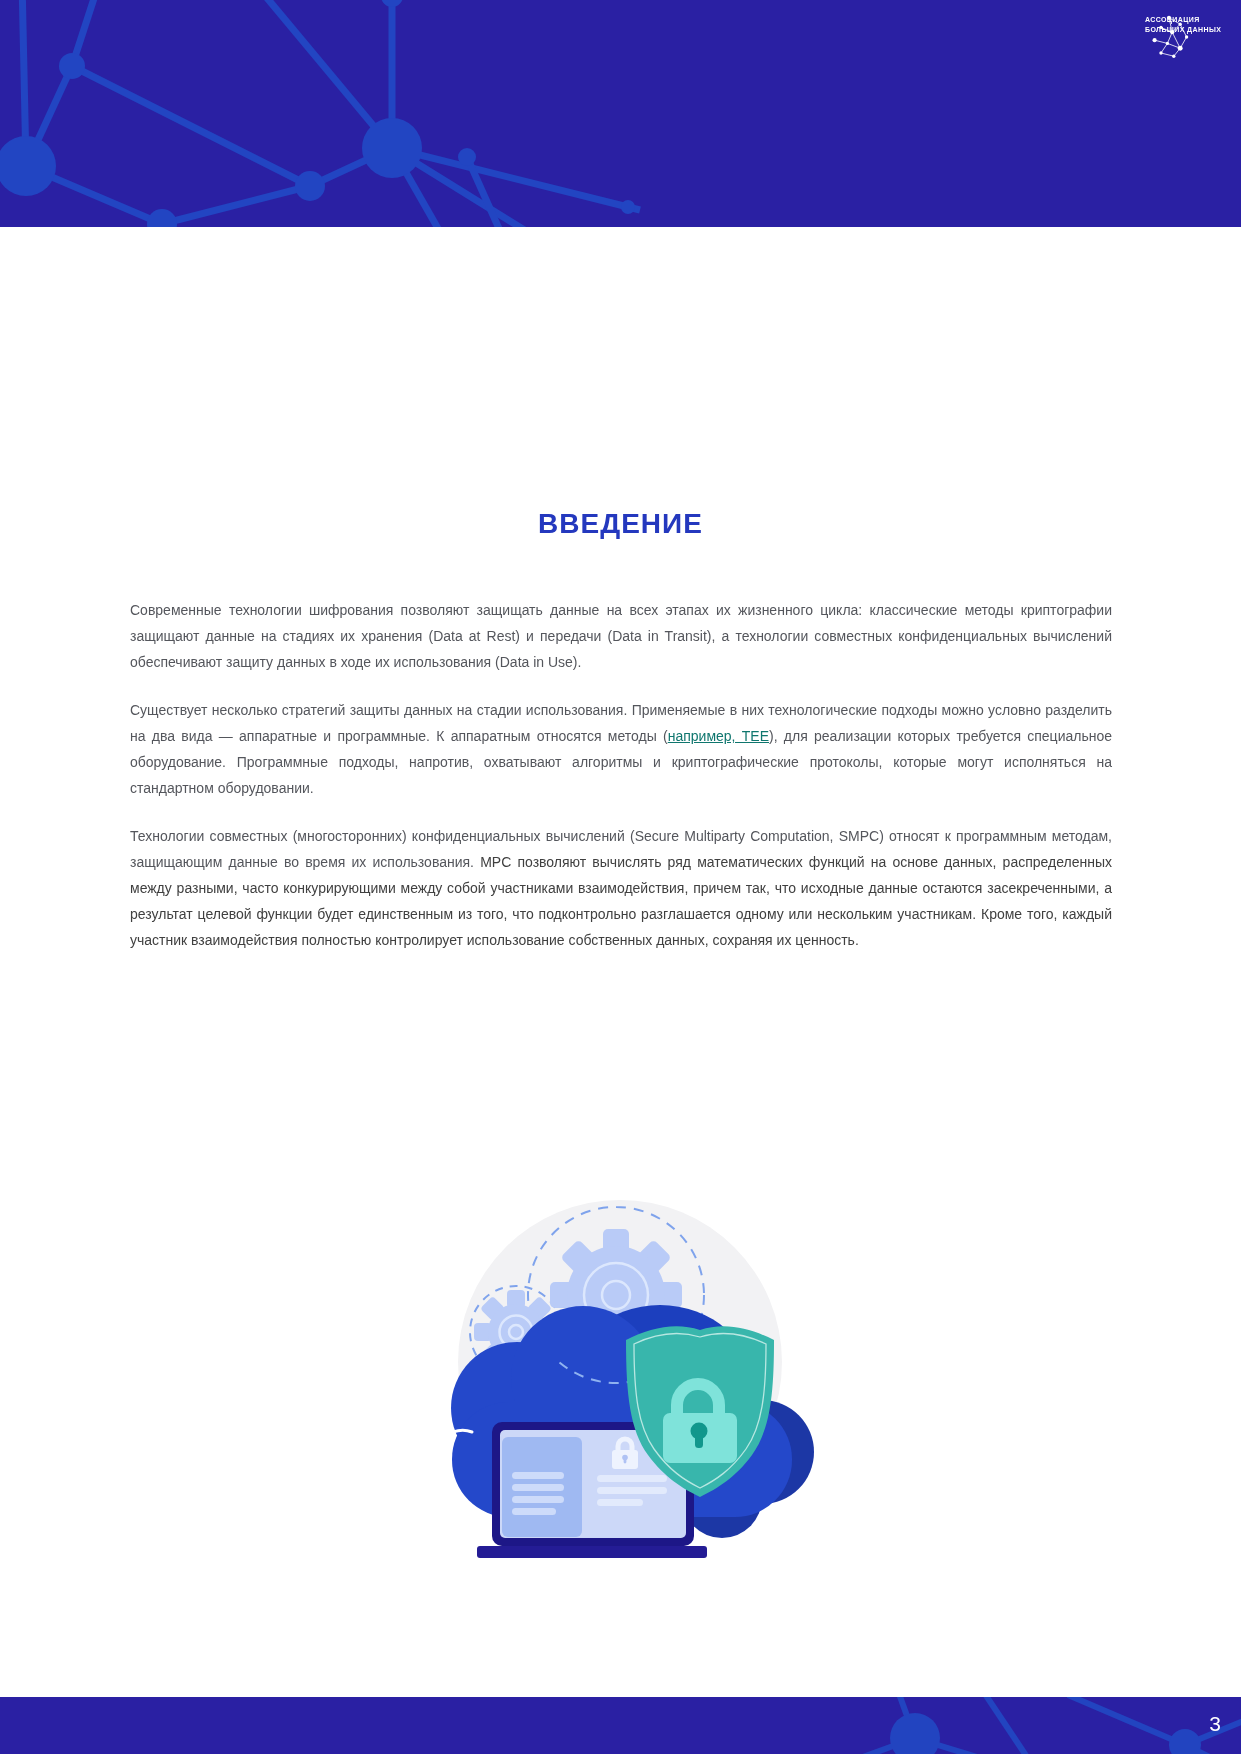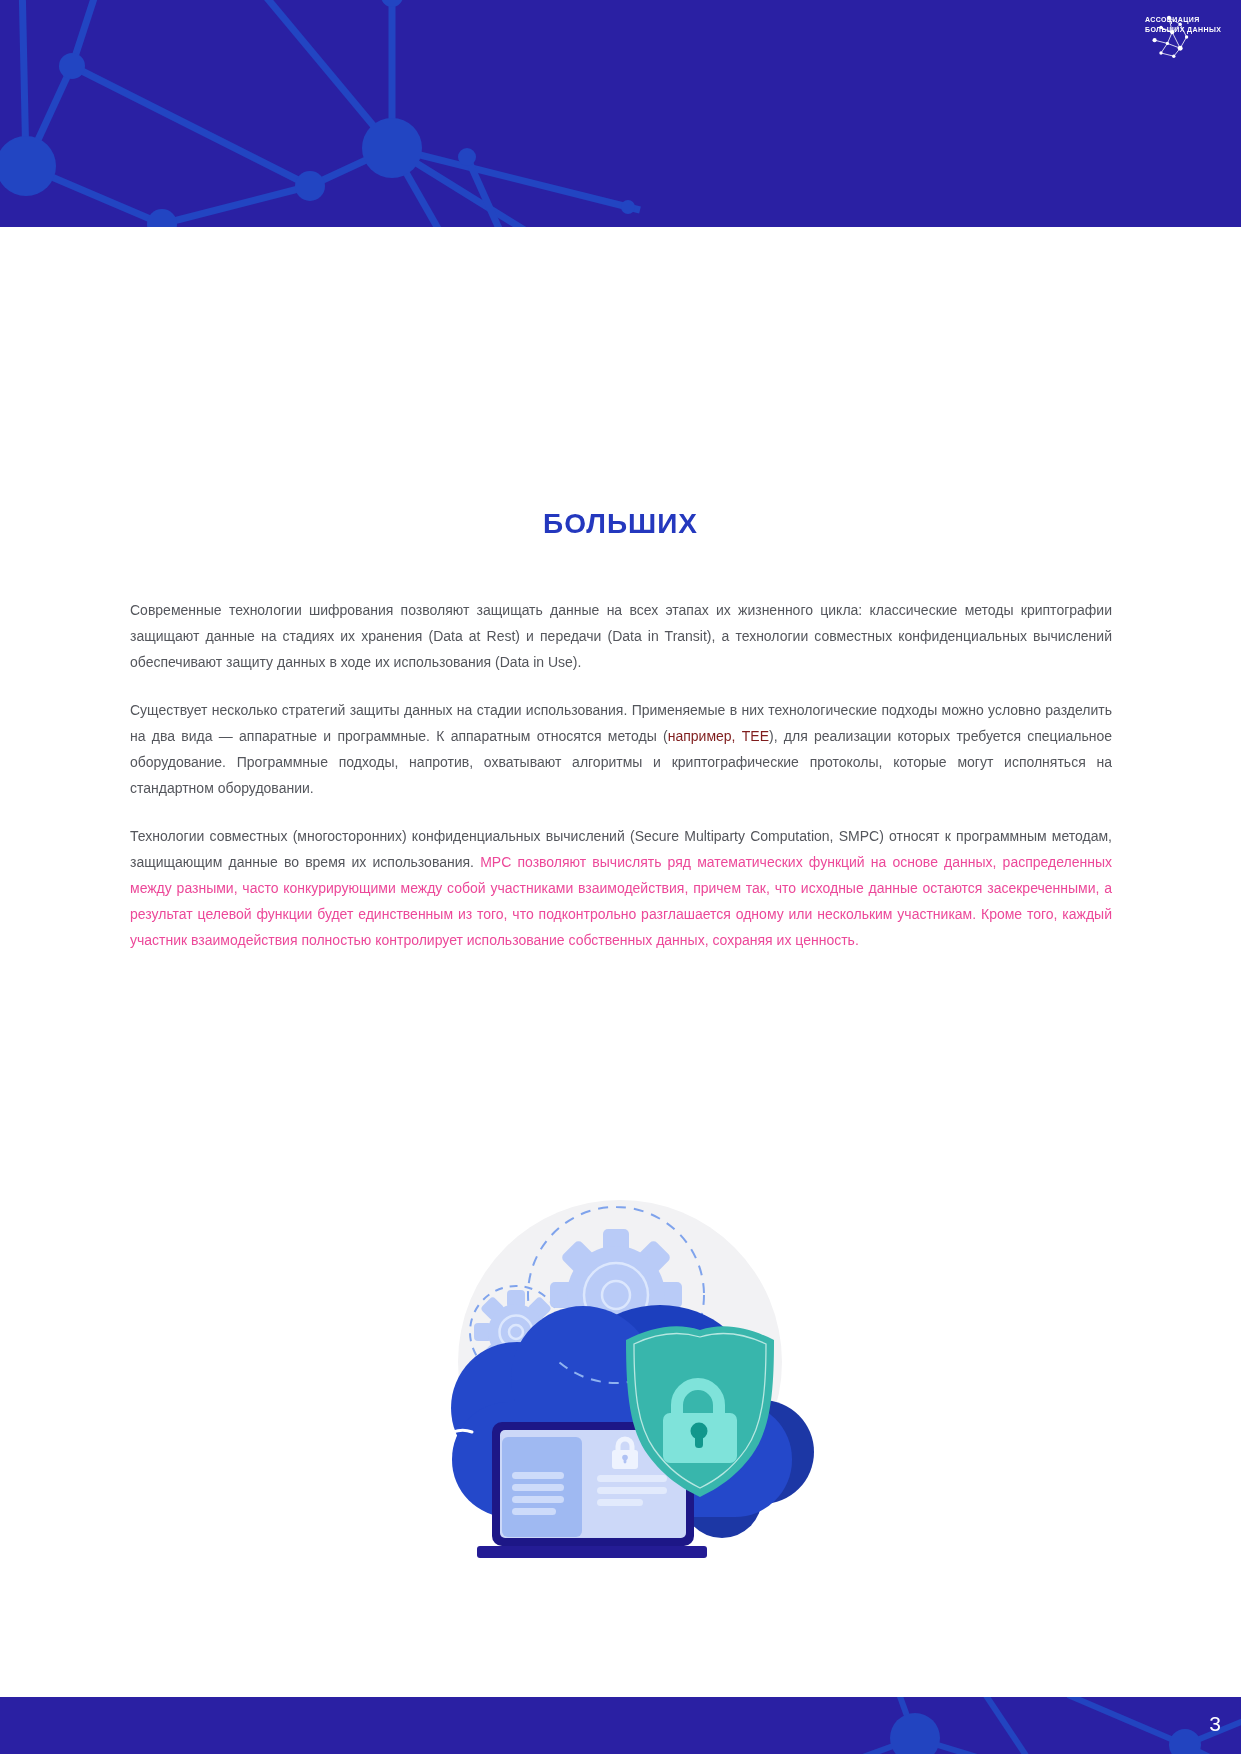--- a/index.html
+++ b/index.html
@@ -28,22 +28,22 @@
     position:absolute;top:508px;left:0;width:1241px;
     text-align:center;font-size:28px;font-weight:bold;
     letter-spacing:1px;color:#2438BE;
   }
   
   .content{
     position:absolute;left:130px;top:597px;width:982px;
     font-size:14px;line-height:26px;color:#54565C;text-align:justify;
   }
   .content p{margin:0 0 22px 0;}
-  .link{color:#7f1d1d;cursor:pointer;}
-  .blue-text{color:#ec4899;}
+  .link{color:#0f766e;text-decoration:underline;cursor:pointer;}
+  .blue-text{color:#404040;}
   
   .illustration{position:absolute;left:430px;top:1180px;}
   
   .page-number{
     position:absolute;right:20px;top:16px;
     color:#ffffff;font-size:21px;line-height:1;
   }
 </style>
 </head>
 <body>
@@ -110,21 +110,21 @@
           <circle cx="36" cy="54" r="2.1"></circle>
         </g>
       </svg>
       <div class="logo-text">
         <div>АССОЦИАЦИЯ</div>
         <div>БОЛЬШИХ ДАННЫХ</div>
       </div>
     </div>
   </div>
 
-  <div class="doc-title">БОЛЬШИХ</div>
+  <div class="doc-title">ВВЕДЕНИЕ</div>
 
   <div class="content">
     <p>Современные технологии шифрования позволяют защищать данные на всех этапах их жизненного цикла: классические методы криптографии защищают данные на стадиях их хранения (Data at Rest) и передачи (Data in Transit), а технологии совместных конфиденциальных вычислений обеспечивают защиту данных в ходе их использования (Data in Use).</p>
     <p><span>Существует несколько стратегий защиты данных на стадии использования. Применяемые в них технологические подходы можно условно разделить на два вида — аппаратные и программные. К аппаратным относятся методы (</span><a class="link">например, TEE</a><span>), для реализации которых требуется специальное оборудование. Программные подходы, напротив, охватывают алгоритмы и криптографические протоколы, которые могут исполняться на стандартном оборудовании.</span></p>
     <p><span>Технологии совместных (многосторонних) конфиденциальных вычислений (Secure Multiparty Computation, SMPC) относят к программным методам, защищающим данные во время их использования. </span><span class="blue-text">MPC позволяют вычислять ряд математических функций на основе данных, распределенных между разными, часто конкурирующими между собой участниками взаимодействия, причем так, что исходные данные остаются засекреченными, а результат целевой функции будет единственным из того, что подконтрольно разглашается одному или нескольким участникам. Кроме того, каждый участник взаимодействия полностью контролирует использование собственных данных, сохраняя их ценность.</span></p>
   </div>
 
   <div class="illustration">
     <svg width="390" height="390" viewBox="430 1180 390 390">
 

